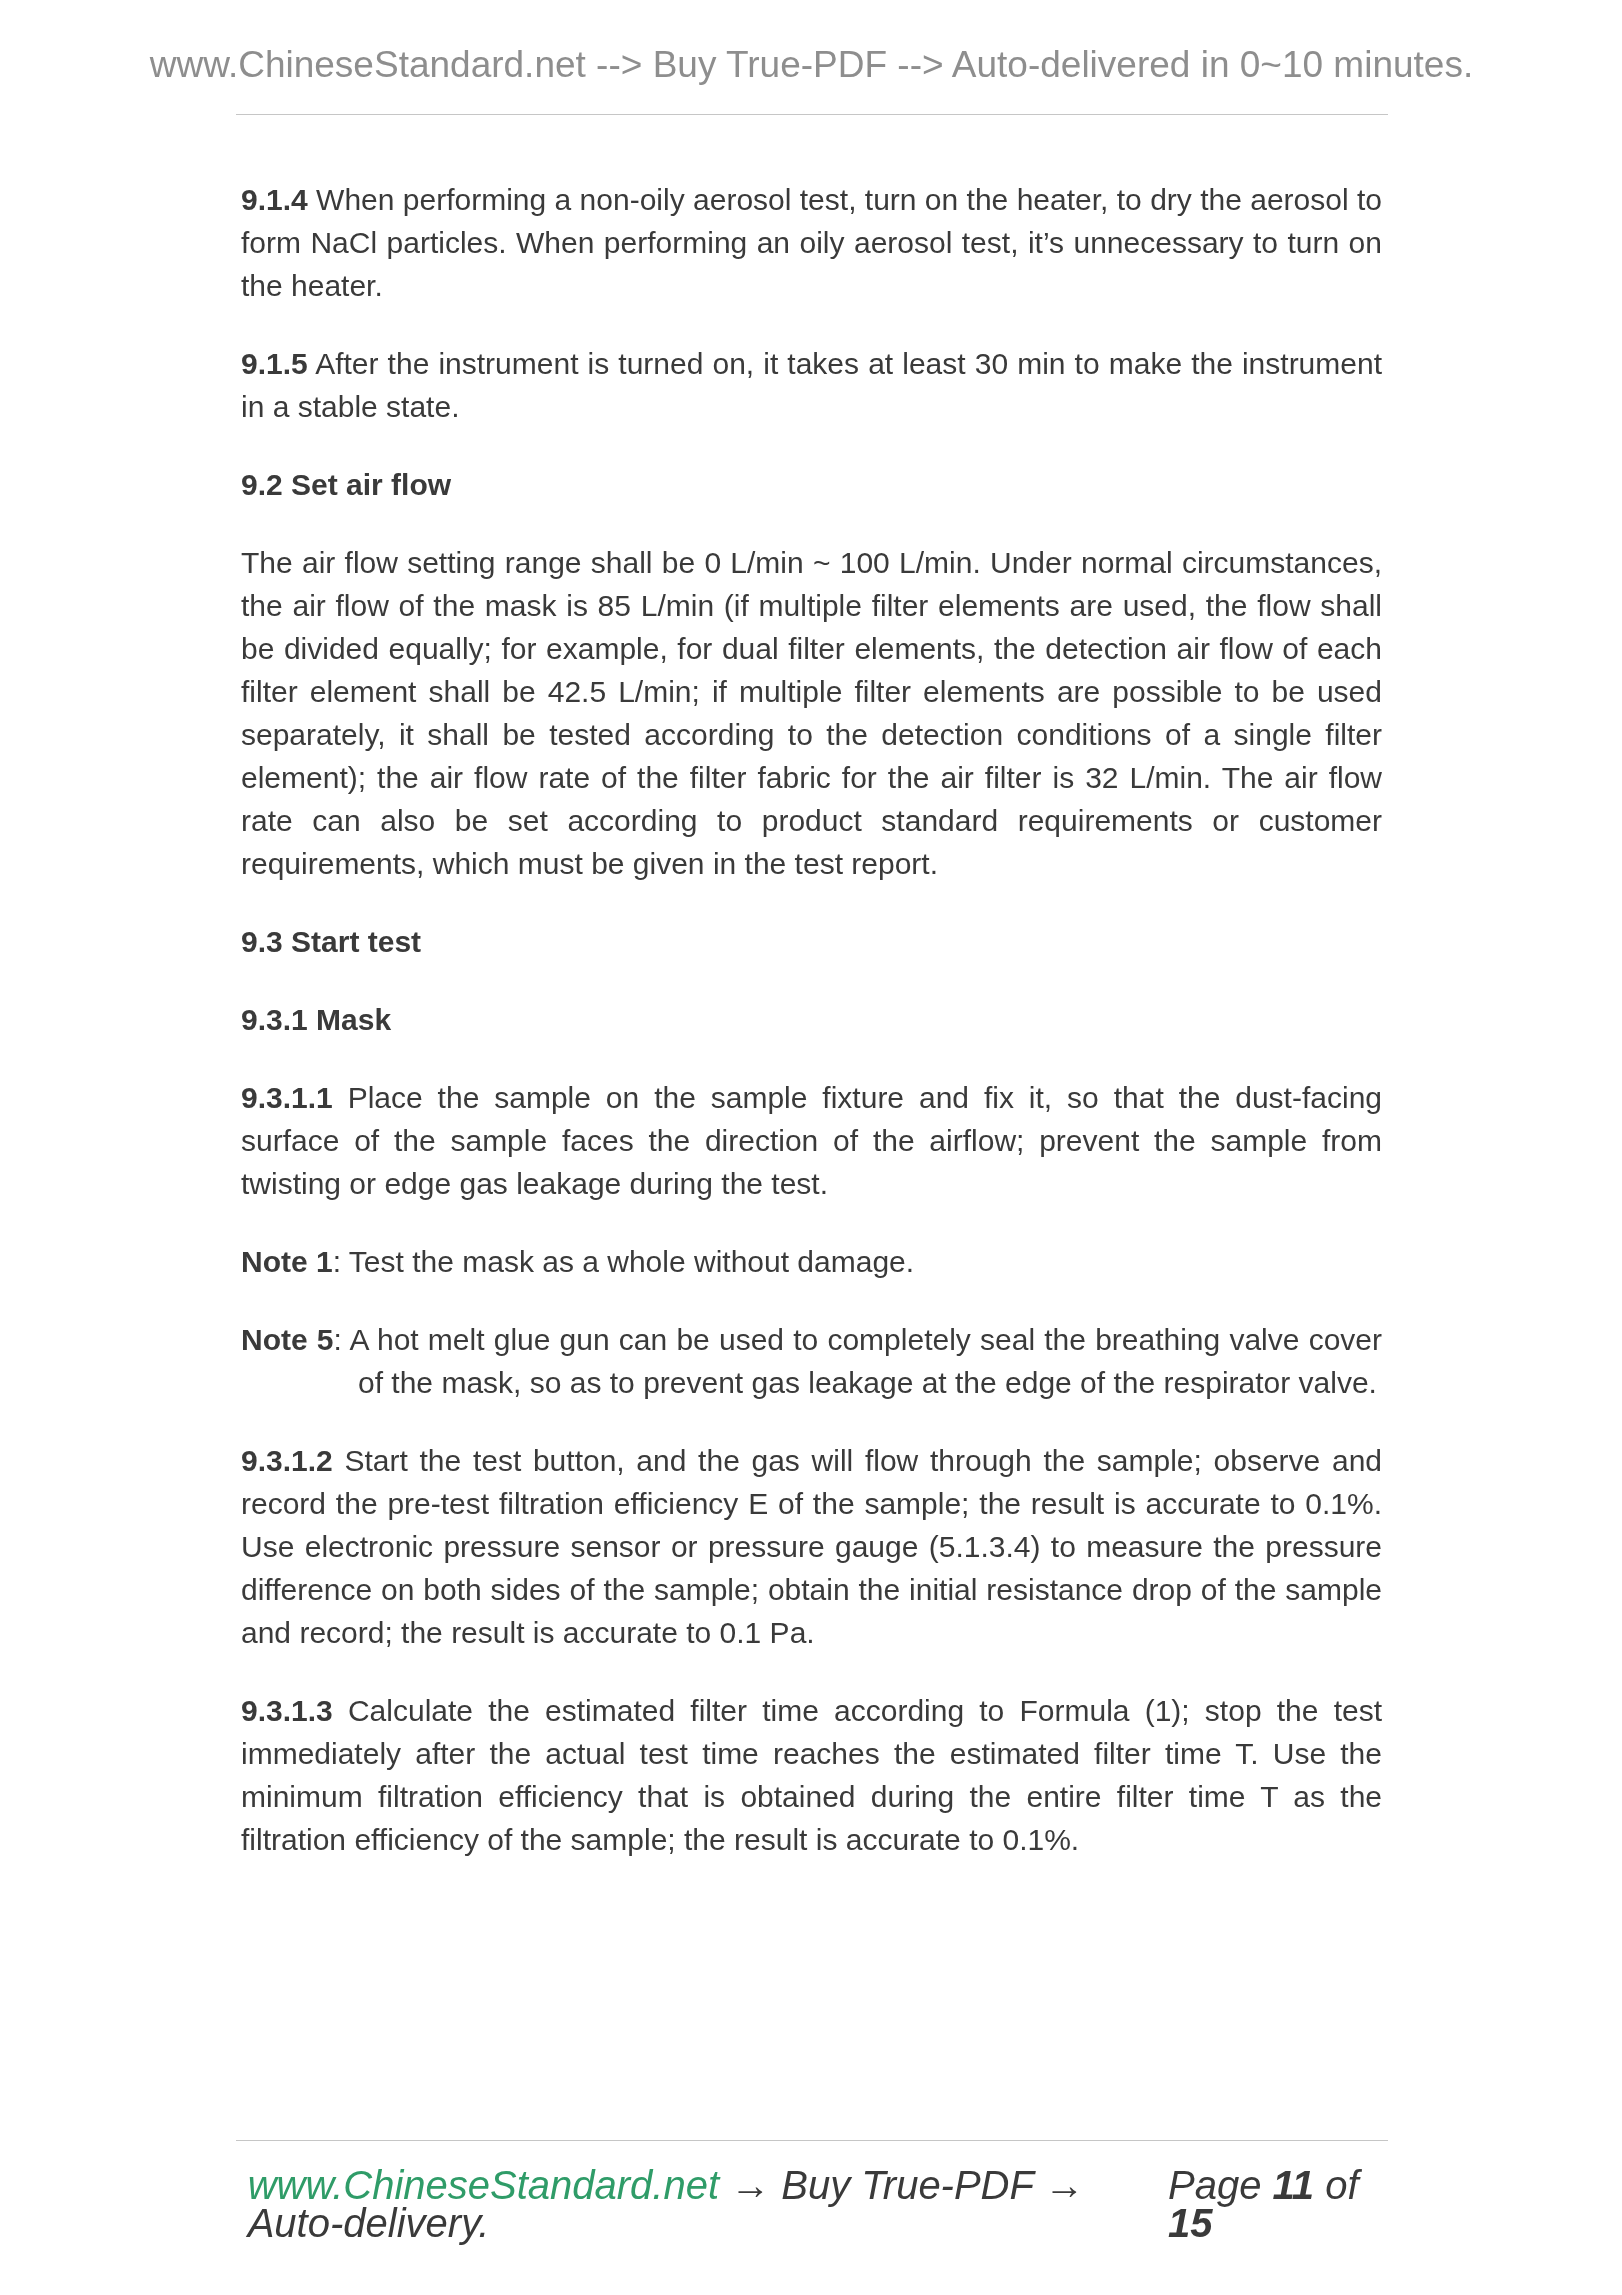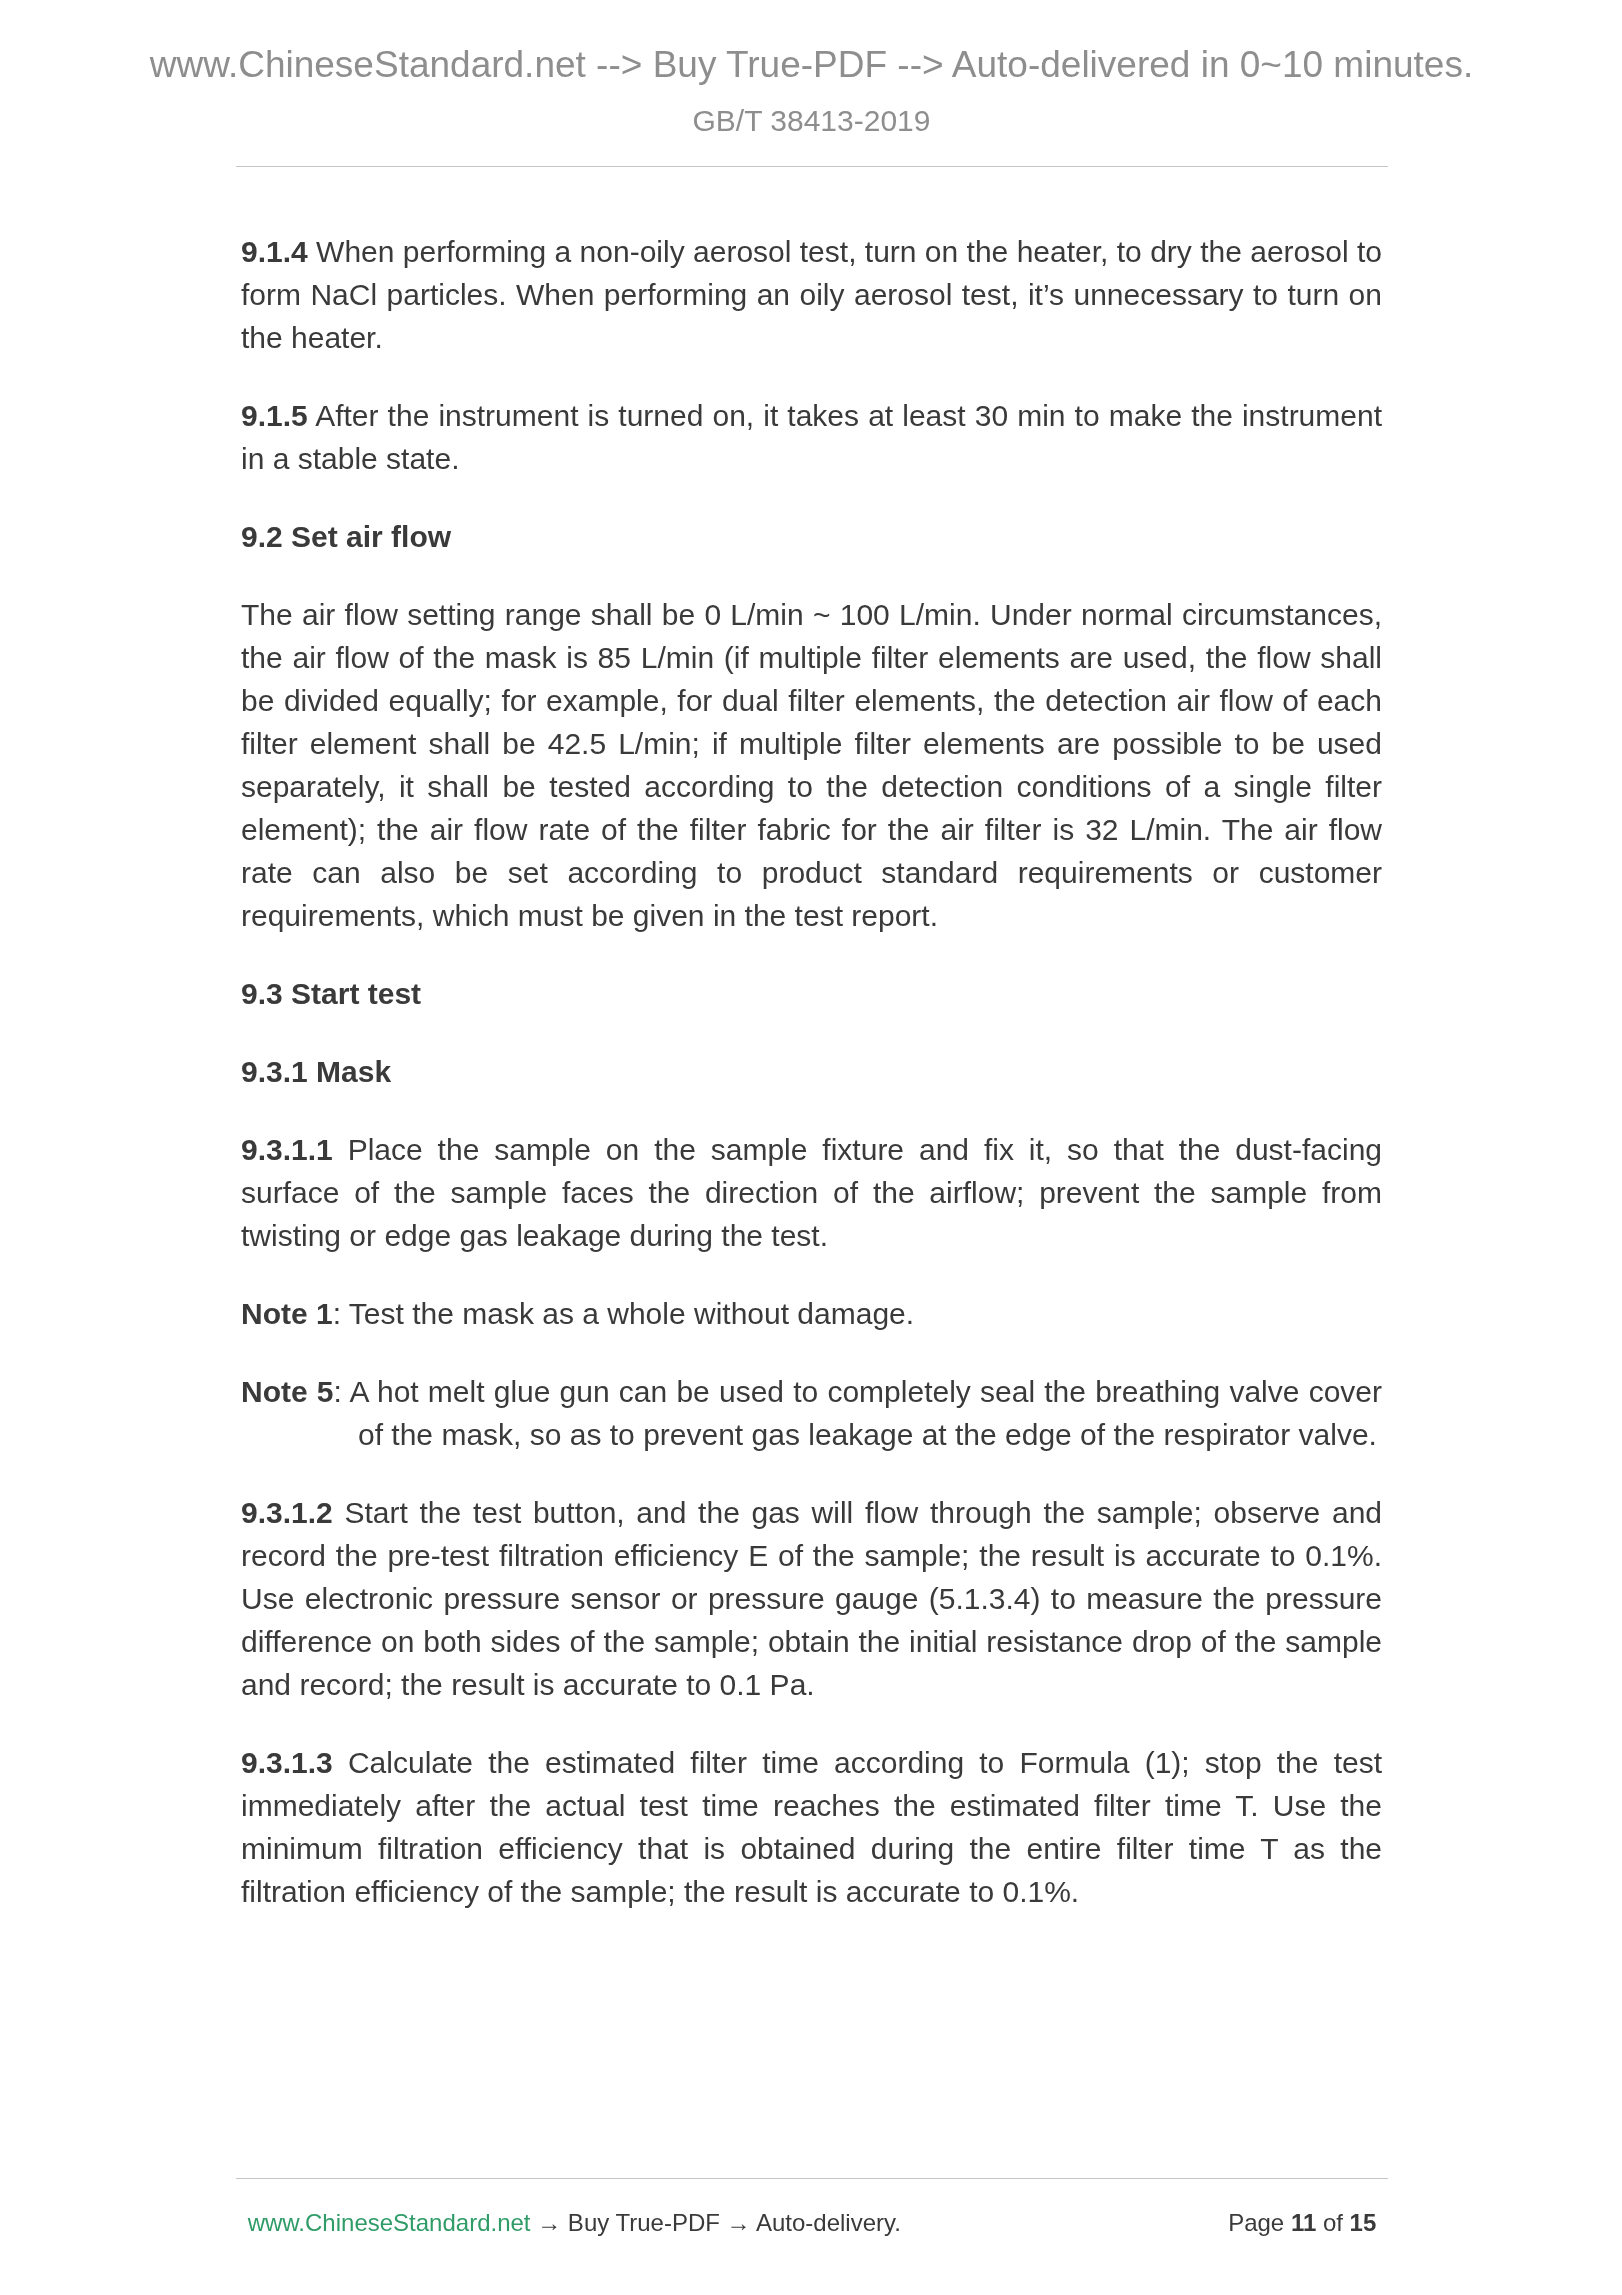--- a/index.html
+++ b/index.html
@@ -74,40 +74,40 @@
   .footer-divider {
     border: none;
     border-top: 1.7px solid #c6c6c6;
     height: 0;
     margin-bottom: 25px;
   }
   .footer-row {
     display: flex;
     justify-content: space-between;
     align-items: baseline;
-    font-size: 24px;
+    font-size: 40px;
     line-height: 38px;
     color: #3a3a3a;
     padding: 0 11.7px;
+    font-style: italic;
   }
   .site-link {
     color: #2f9c68;
     text-decoration: none;
     cursor: pointer;
   }
   .page-info b { font-weight: bold; }
 </style>
 </head>
 <body>
 
 <div class="page">
 
   <div class="header">
     <div class="header-promo">www.ChineseStandard.net --&gt; Buy True-PDF --&gt; Auto-delivered in 0~10 minutes.</div>
-    <div class="standard-number">GB/T 38413-2019</div>
     <hr class="divider">
   </div>
 
   <div class="content">
 
     <p class="para"><b class="lbl">9.1.4</b><span> When performing a non-oily aerosol test, turn on the heater, to dry the aerosol to form NaCl particles. When performing an oily aerosol test, it’s unnecessary to turn on the heater.</span></p>
 
     <p class="para"><b class="lbl">9.1.5</b><span> After the instrument is turned on, it takes at least 30 min to make the instrument in a stable state.</span></p>
 
     <p class="heading">9.2 Set air flow</p>

